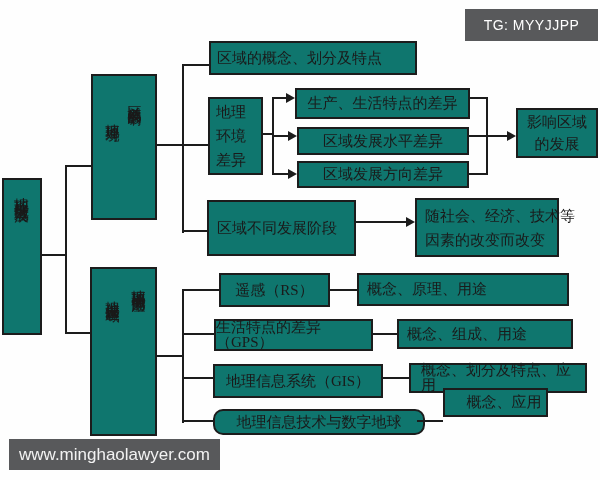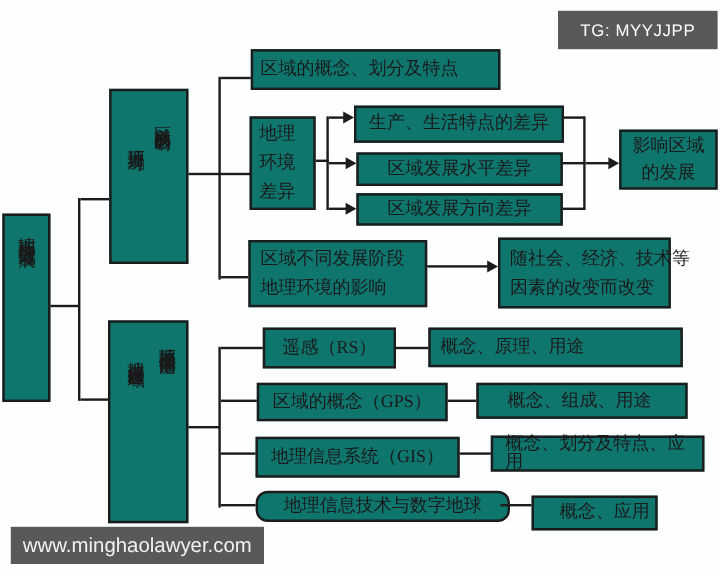--- a/index.html
+++ b/index.html
@@ -80,53 +80,52 @@
     <span>区域发展方向差异</span>
   </div>
 
   <div class="node multi tight" style="left:516px;top:108px;width:82px;height:50px;align-items:center;">
     <span class="ln">影响区域</span>
     <span class="ln">的发展</span>
   </div>
 
   <div class="node multi" style="left:207px;top:200px;width:149px;height:56px;padding-left:8px;">
     <span class="ln">区域不同发展阶段</span>
-    <span class="ln">地理环境的影响</span>
   </div>
 
   <div class="node multi" style="left:415px;top:198px;width:144px;height:59px;padding-left:8px;">
     <span class="ln">随社会、经济、技术等</span>
     <span class="ln">因素的改变而改变</span>
   </div>
 
   <div class="node center" style="left:219px;top:273px;width:111px;height:34px;">
     <span>遥感（RS）</span>
   </div>
   <div class="node leftpad" style="left:357px;top:273px;width:212px;height:33px;padding-left:8px;">
     <span>概念、原理、用途</span>
   </div>
 
   <div class="node center" style="left:214px;top:319px;width:159px;height:32px;">
-    <span>区域的概念（GPS）</span>
+    <span>生活特点的差异（GPS）</span>
   </div>
-  <div class="node leftpad" style="left:397px;top:319px;width:176px;height:30px;padding-left:24px;">
+  <div class="node leftpad" style="left:397px;top:319px;width:176px;height:30px;padding-left:8px;">
     <span>概念、组成、用途</span>
   </div>
 
   <div class="node center" style="left:213px;top:364px;width:170px;height:34px;">
     <span>地理信息系统（GIS）</span>
   </div>
   <div class="node leftpad" style="left:409px;top:363px;width:178px;height:30px;padding-left:10px;">
     <span>概念、划分及特点、应用</span>
   </div>
 
   <div class="node center" style="left:213px;top:409px;width:212px;height:26px;border-radius:10px;">
     <span>地理信息技术与数字地球</span>
   </div>
-  <div class="node center" style="left:443px;top:413px;width:105px;height:29px;padding-left:17px;">
+  <div class="node center" style="left:443px;top:388px;width:105px;height:29px;padding-left:17px;">
     <span>概念、应用</span>
   </div>
 
   <div class="line" style="left:42px;top:254px;width:24px;height:2px;"></div>
   <div class="line" style="left:65px;top:165px;width:2px;height:169px;"></div>
   <div class="line" style="left:67px;top:165px;width:24px;height:2px;"></div>
   <div class="line" style="left:67px;top:332px;width:23px;height:2px;"></div>
 
   <div class="line" style="left:157px;top:144px;width:52px;height:2px;"></div>
   <div class="line" style="left:182px;top:64px;width:2px;height:169px;"></div>

